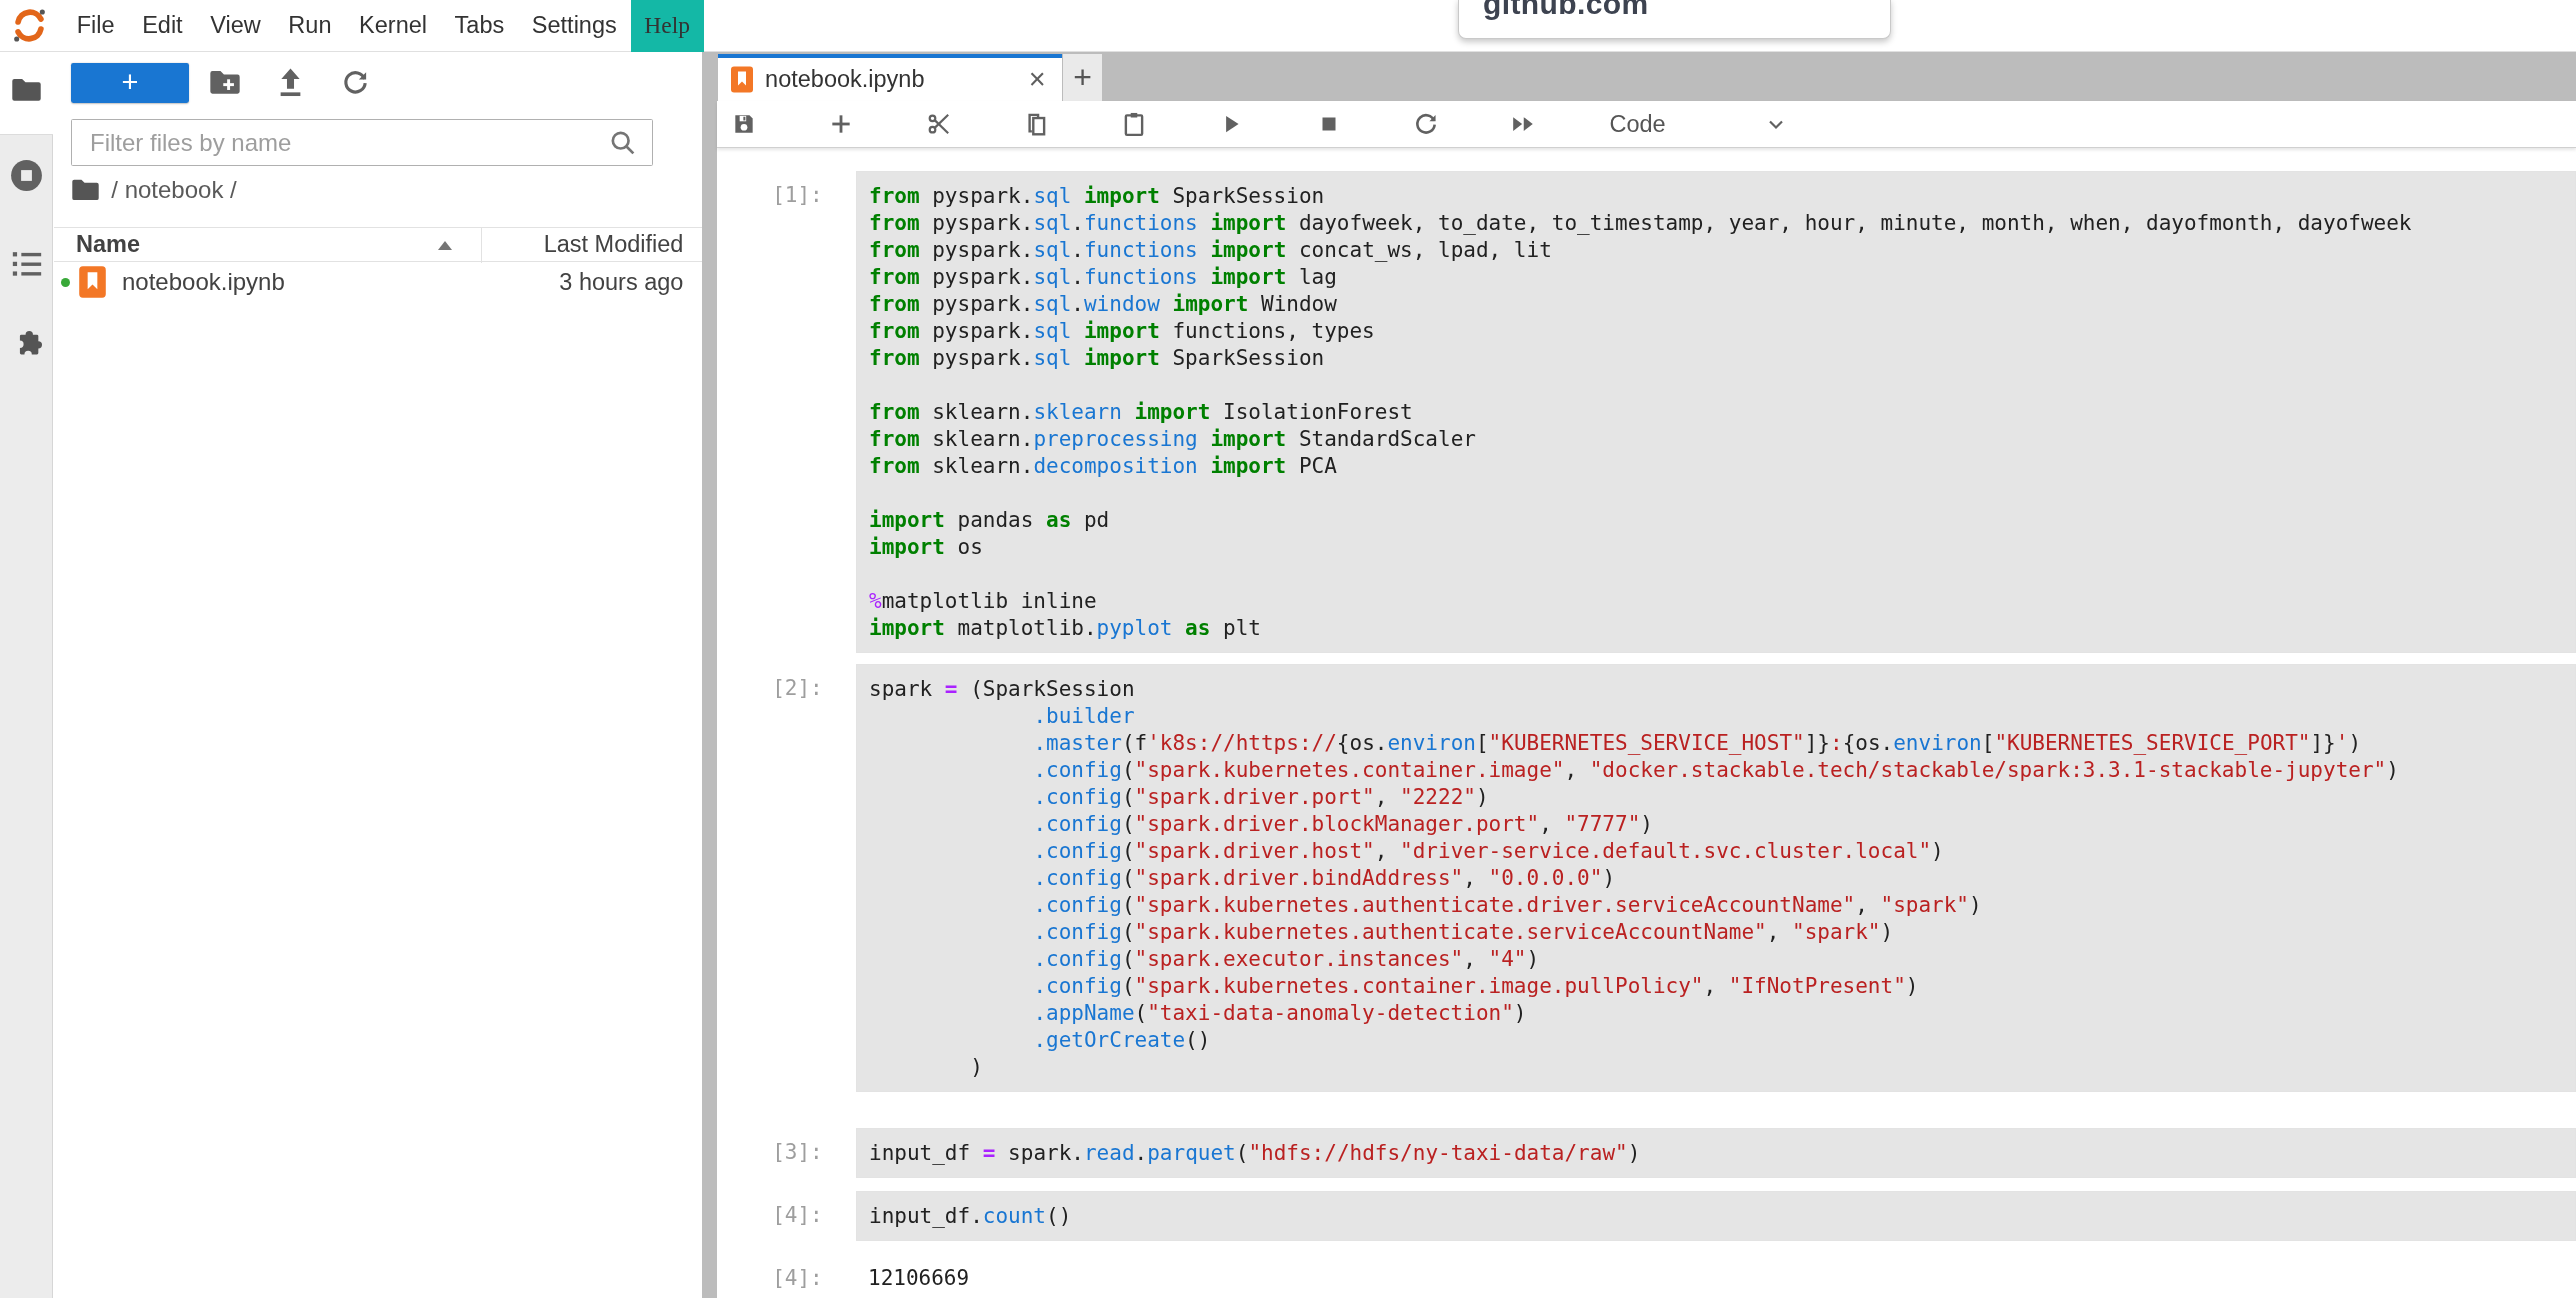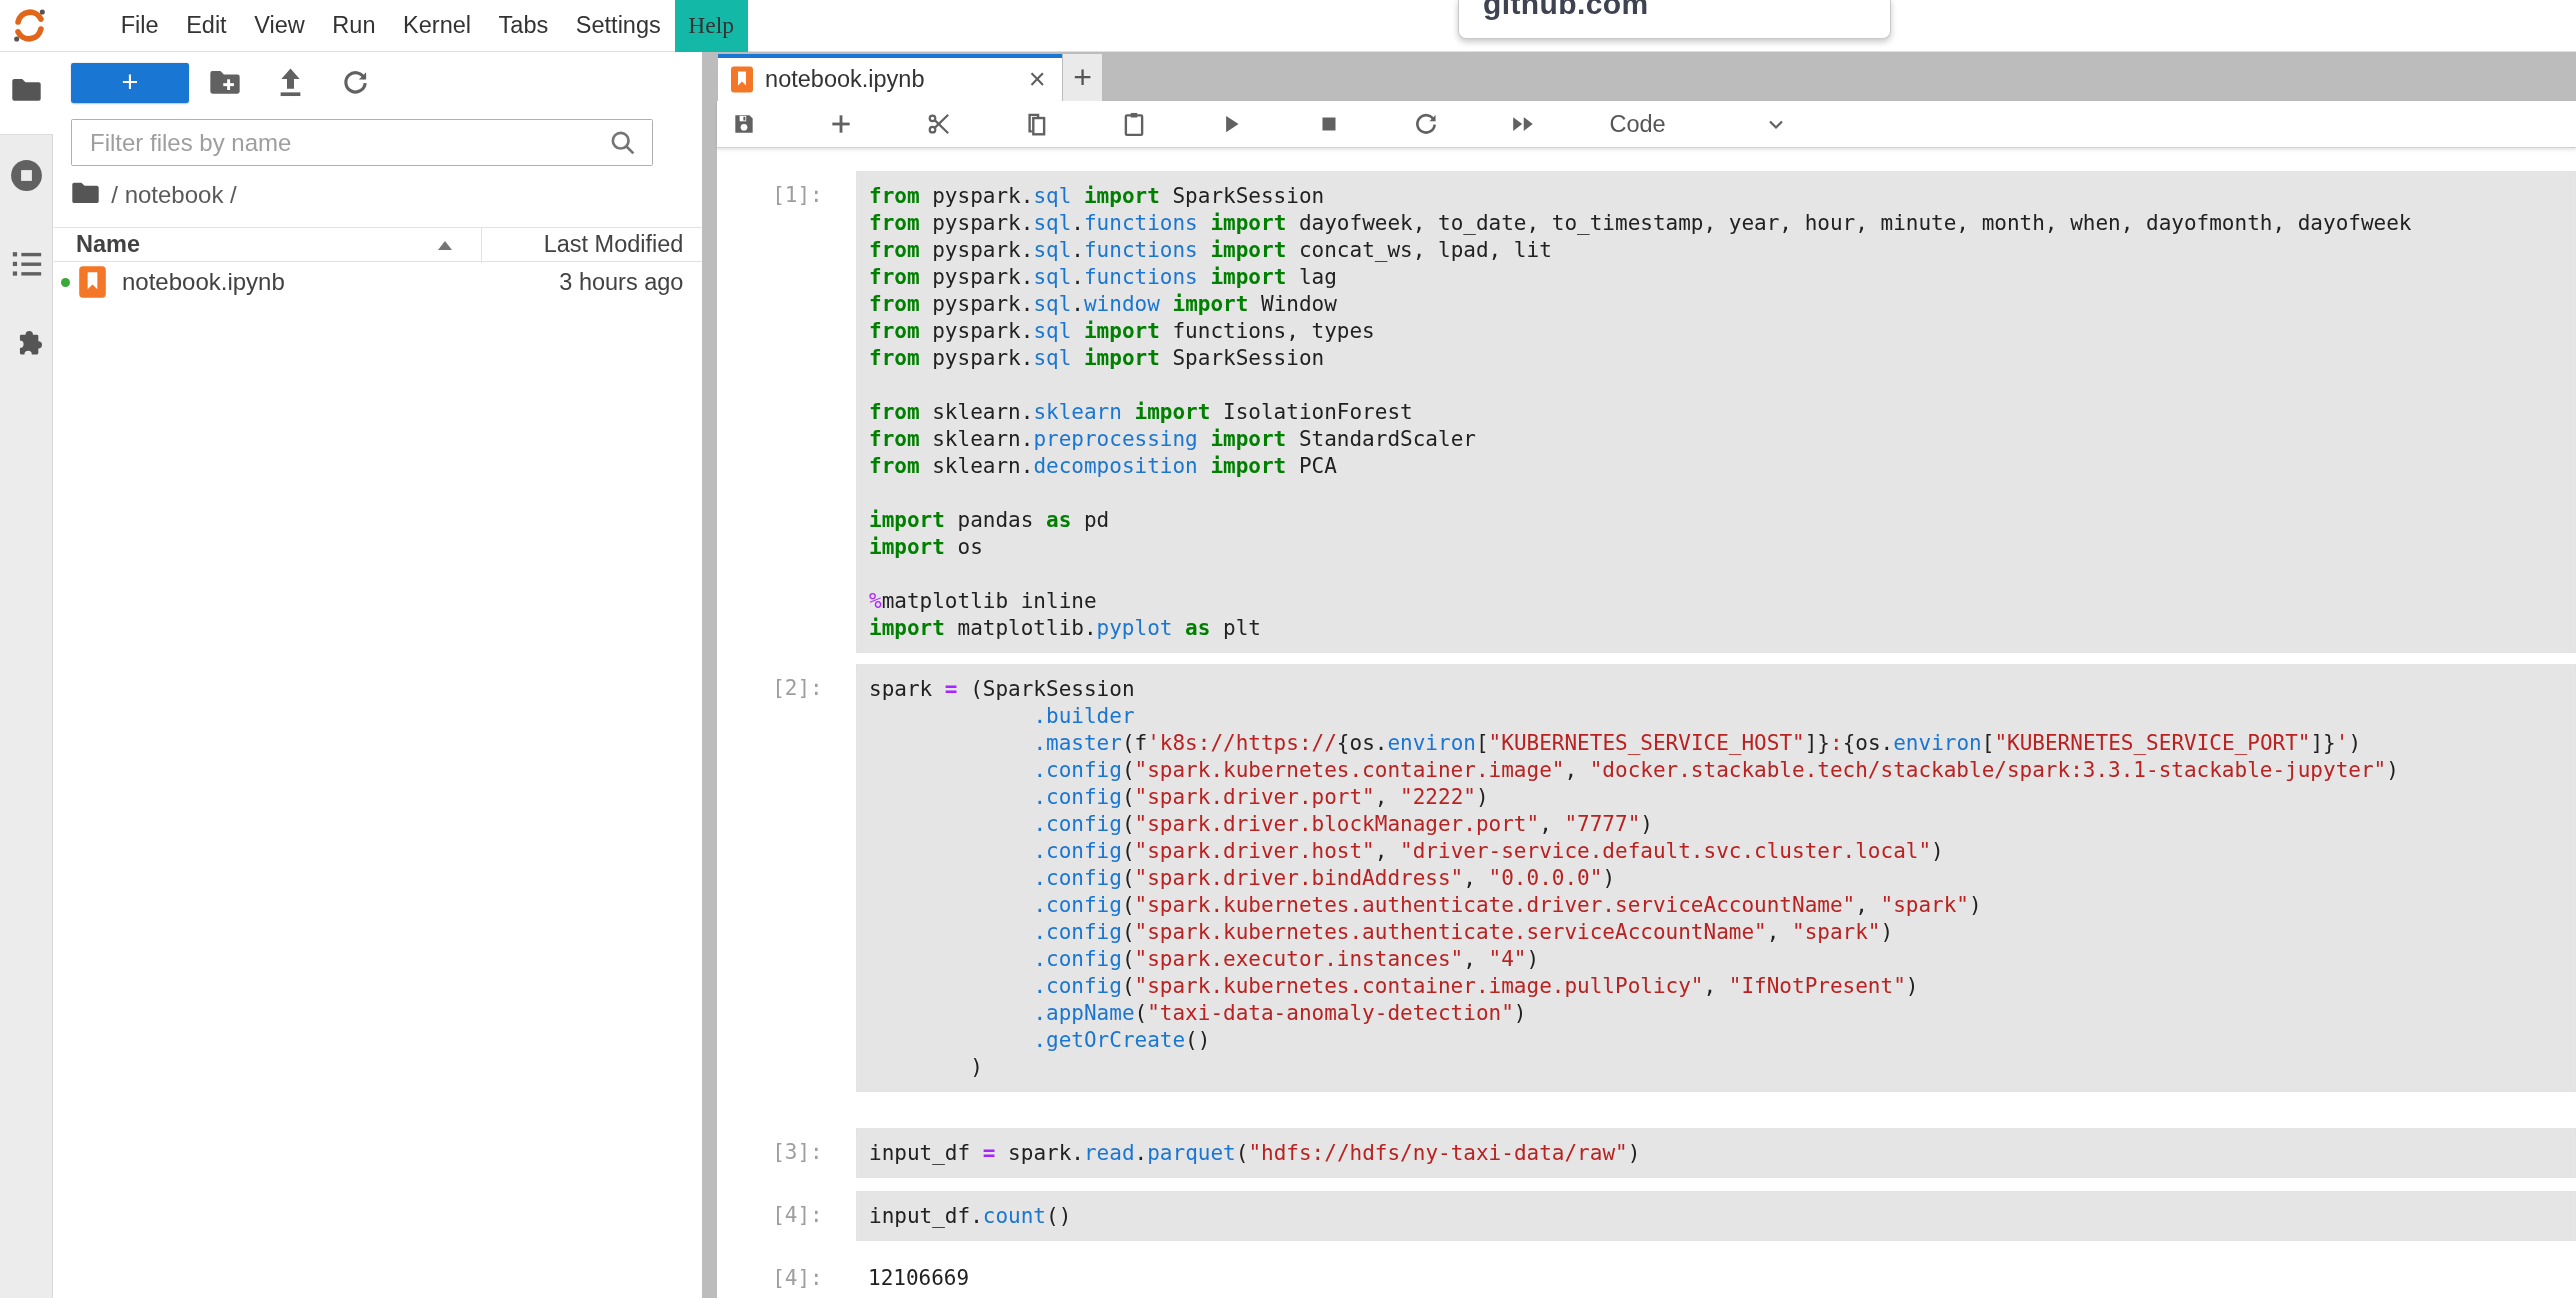--- a/index.html
+++ b/index.html
@@ -2,21 +2,21 @@
 <html style="font-size:13px"><head>
 <meta charset="utf-8">
 <style>
   * { margin:0; padding:0; box-sizing:border-box; }
   html,body { width:2576px; height:1299px; overflow:hidden; background:#fff;
               font-family:"Liberation Sans", sans-serif; }
   #root { position:relative; width:2576px; height:1299px; background:#fff; }
 
   
   .menubar { position:absolute; left:0; top:0; width:2576px; height:52px; background:#fff;
-             border-bottom:1.6px solid #e0e0e0; display:flex; align-items:center; z-index:3;gap:44px; }
+             border-bottom:1.6px solid #e0e0e0; display:flex; align-items:center; z-index:3; }
   .logo { margin-left:11.3px; width:37px; height:37px; flex:0 0 auto; }
   .menu-items { display:flex; margin-left:14.6px; height:52px; }
   .menu-item { padding:0 13.8px; font-size:23.5px; color:#333; display:flex; align-items:center; cursor:default; }
   .menu-item.hovered { background:#14b8a6;font-family:Liberation Serif, serif; }
 
   .top-line { position:absolute; left:1376px; top:12px; width:1200px; height:1.6px; background:#d8d8d8; z-index:2; }
 
   
   .popup { position:absolute; left:1458px; top:0; width:433px; height:39px; background:#fff;
            border:0.8px solid #c9c9c9; border-top:none; border-radius:0 0 8px 8px;
@@ -32,21 +32,21 @@
 
   
   .file-panel { position:absolute; left:54px; top:52px; width:648px; height:1247px; background:#fff; }
   .new-launcher { position:absolute; left:17px; top:10.5px; width:118px; height:40px; background:#1976d2;
                   border:none; border-radius:2.4px; color:#fff; font-size:29px; line-height:37px; box-shadow:0 0.8px 1.6px rgba(0,0,0,.25); }
   .fb-icon-btn { position:absolute; top:14.6px; width:32px; height:32px; display:flex; align-items:center; justify-content:center; }
   .fb-search { position:absolute; left:17px; top:67px; width:582px; height:47px; background:#fff;
                border:1.6px solid #b0b0b0; border-radius:1.6px; display:flex; align-items:center; }
   .fb-search .placeholder { margin-left:18px; font-size:24px; color:#9e9e9e; flex:1; }
   .fb-search svg { margin-right:14.6px; }
-  .fb-crumb { position:absolute; left:17px; top:129px; height:37px; display:flex; }
+  .fb-crumb { position:absolute; left:17px; top:119px; height:37px; display:flex; align-items:center; }
   .fb-crumb .crumb-text { margin-left:11.3px; font-size:24px; color:#5a5a5a; }
   .fb-header { position:absolute; left:0; top:175px; width:648px; height:35px; border-top:0.8px solid #e2e2e2;
                border-bottom:0.8px solid #e2e2e2; display:flex; align-items:center; }
   .col-name { margin-left:22px; font-size:23.5px; font-weight:700; color:#424242; }
   .sort-caret { position:absolute; left:384px; top:13px; width:0; height:0;
                 border-left:7.3px solid transparent; border-right:7.3px solid transparent;
                 border-bottom:9px solid #757575; }
   .col-divider { position:absolute; left:427px; top:0; width:0.8px; height:35px; background:#e2e2e2; }
   .col-modified { position:absolute; right:18.6px; font-size:23.5px; color:#424242; }
   .fb-row { position:absolute; left:0; top:210px; width:648px; height:40px; display:flex; align-items:center; }

